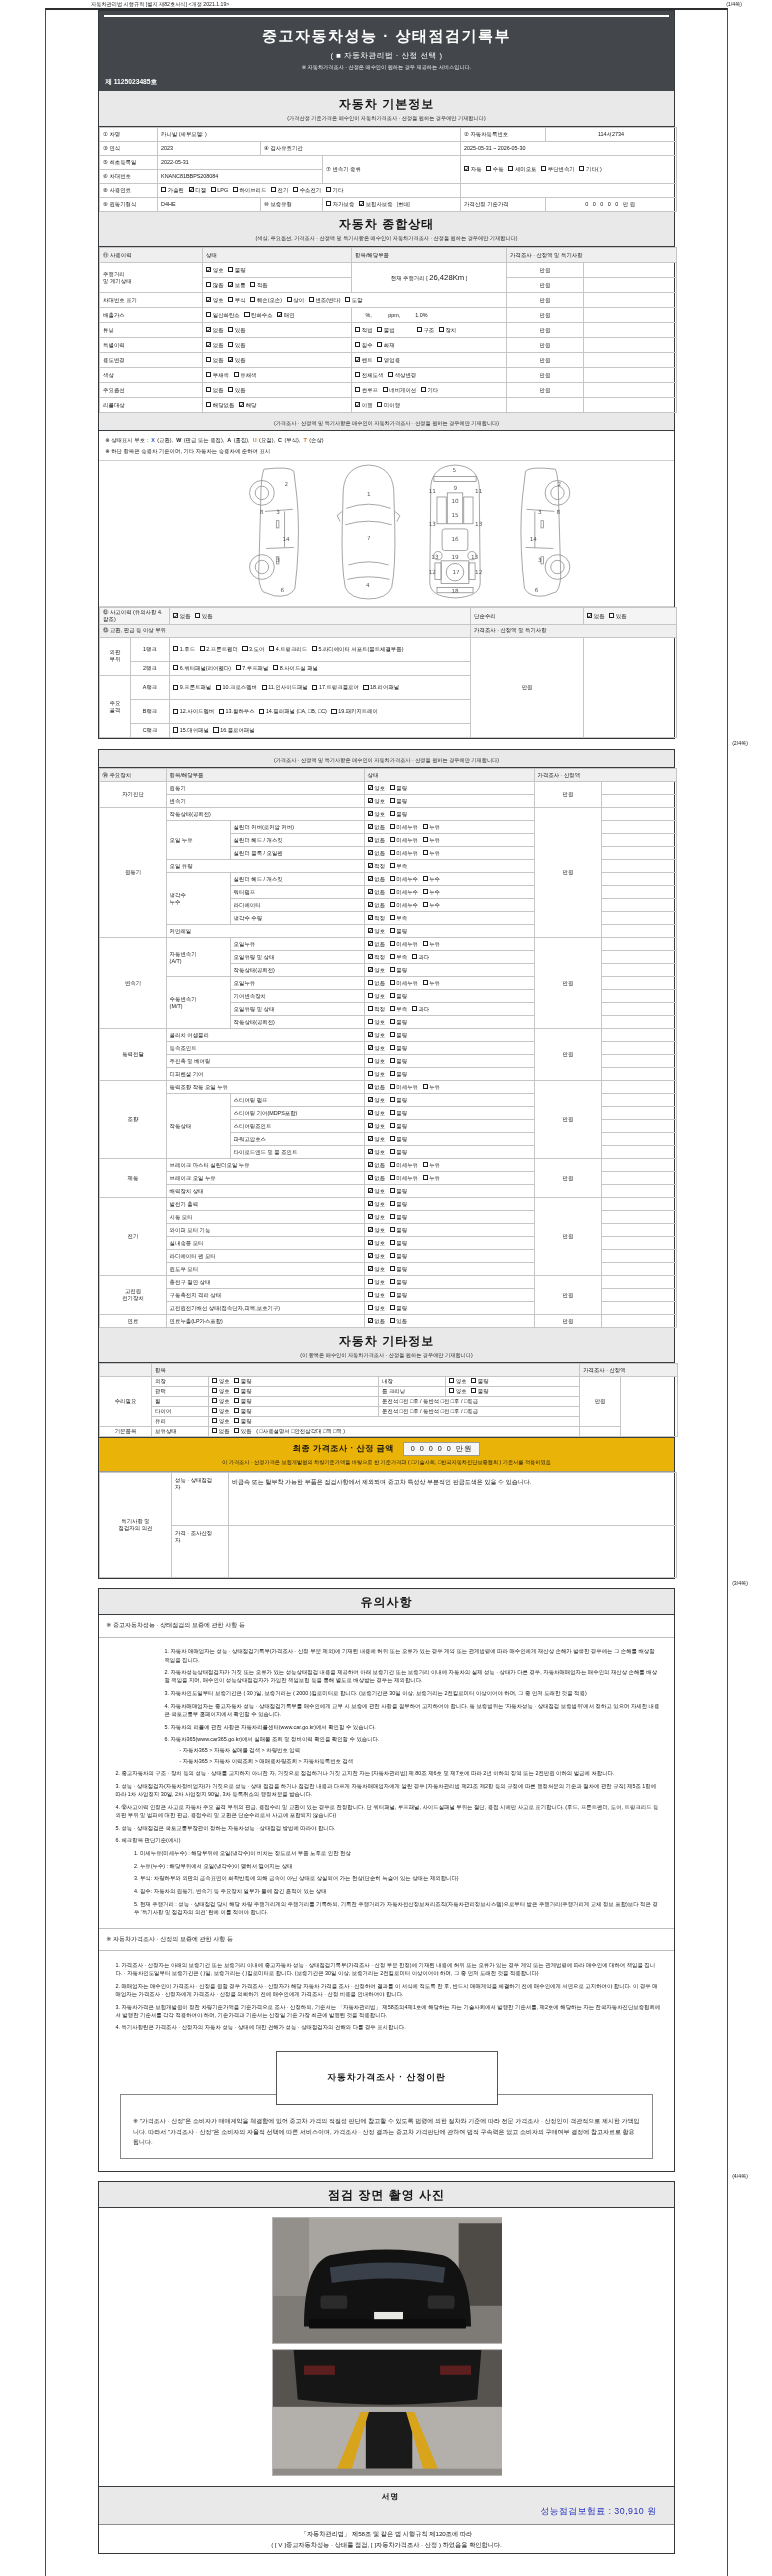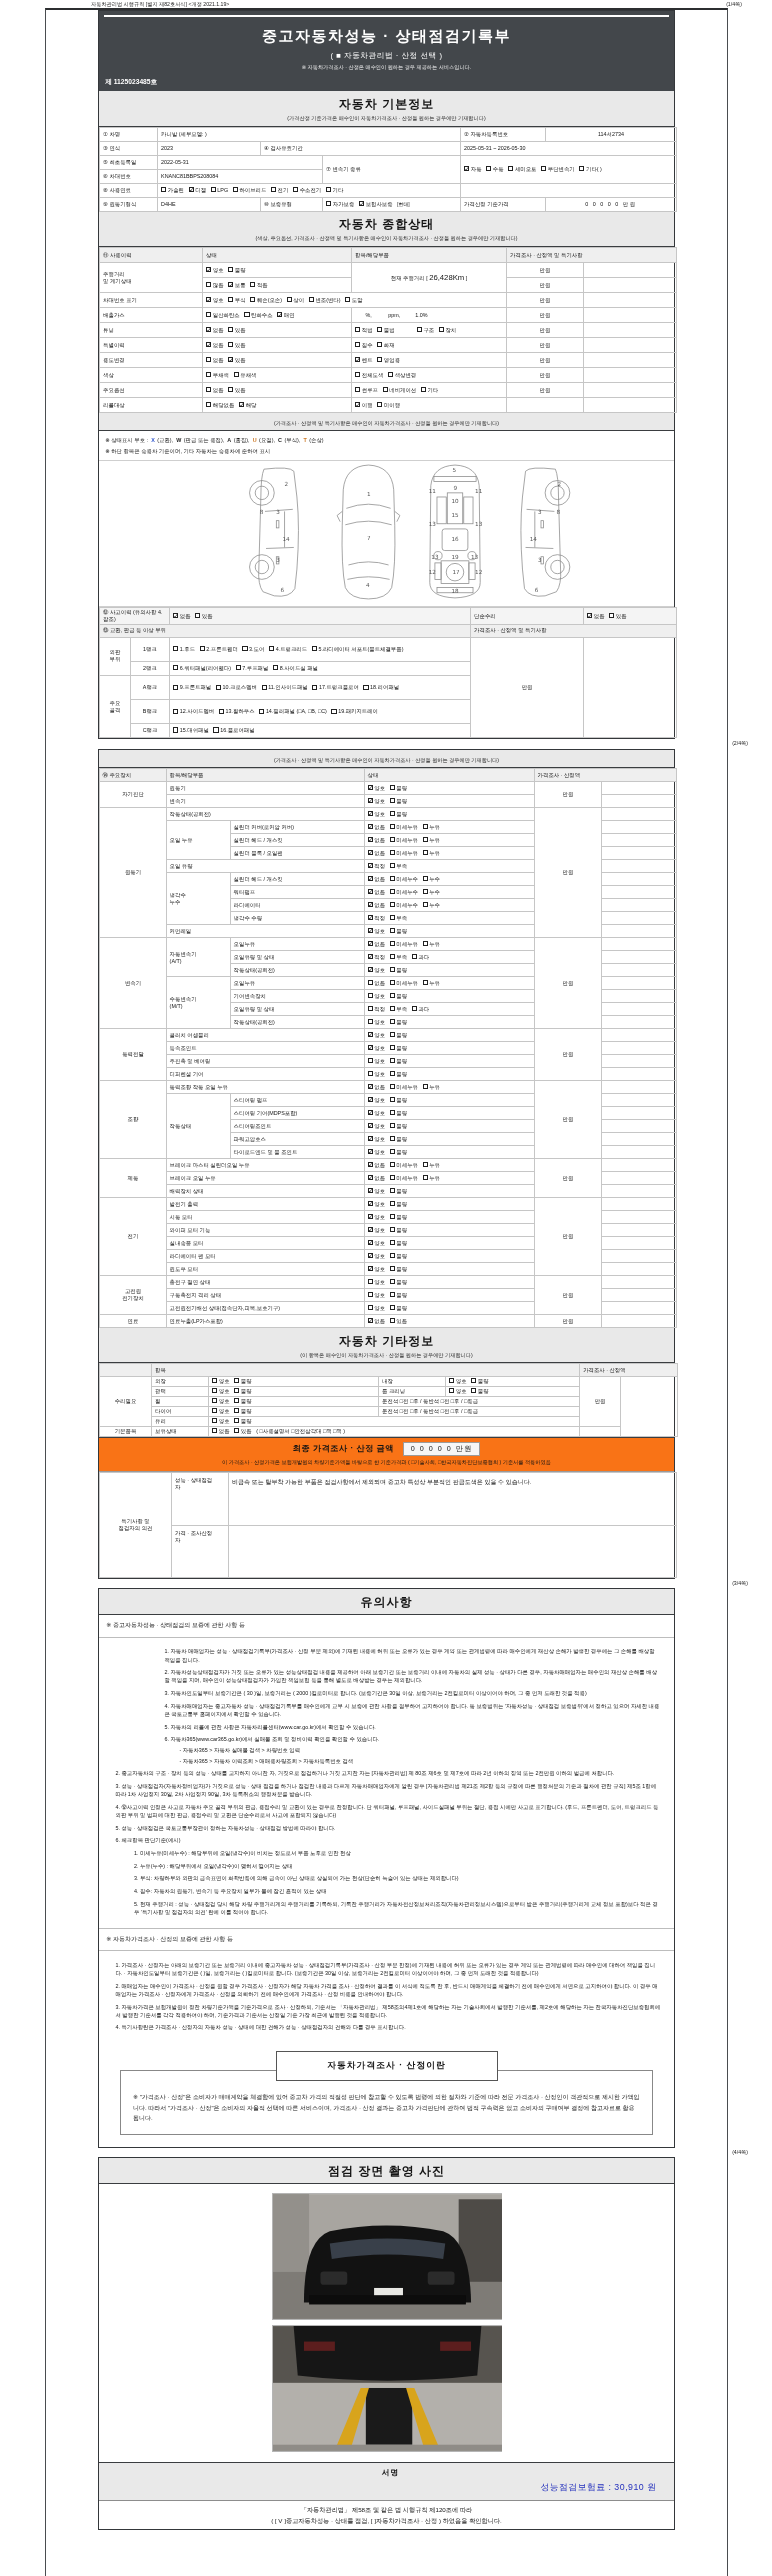--- a/index.html
+++ b/index.html
@@ -52,29 +52,29 @@
   svg text { font-family:"DejaVu Sans",sans-serif; }
   
   .notice-subject { border-bottom:0.5px solid #bdbdbd; padding:6.2px 7.2px; font-size:6px; }
   .notice-area { padding:5.2px 13.4px 7.2px; }
   .n-line { font-size:5.4px; line-height:1.5; margin:4.6px 0; }
   .n-ind { margin-left:52px; }
   .n-dash { margin-left:67px; margin-top:-2.1px; }
   .n-out { margin-left:3.1px; }
   .n-crit { margin-left:21.6px; }
   
-  .final { background:#f97316; border-top:1px solid #3a3d40; border-bottom:0.5px solid #9a9a9a; text-align:center; padding:4.1px 2.1px 4.6px; }
+  .final { background:#eab308; border-top:1px solid #3a3d40; border-bottom:0.5px solid #9a9a9a; text-align:center; padding:4.1px 2.1px 4.6px; }
   .final .fl { font-size:8.2px; font-weight:bold; letter-spacing:0.5px; }
   .final .fv { display:inline-block; border:0.5px solid #9b9b9b; background:#f6f6f6; font-size:7.2px;
                padding:1px 6.2px; margin-left:7.2px; letter-spacing:1.5px; }
   .final .fn { font-size:5.2px; margin-top:3.1px; }
   
   .defbox-wrap { padding:8.2px 20.6px 11.3px; }
   .defbox-title { width:222px; margin:0 auto; border:0.8px solid #555; text-align:center;
-                  font-size:8.8px; font-weight:bold; letter-spacing:1px; padding:8px 0; background:#fff; position:relative; z-index:2; }
+                  font-size:8.8px; font-weight:bold; letter-spacing:1px; padding:20px 0; background:#fff; position:relative; z-index:2; }
   .defbox { border:0.8px solid #888; margin-top:-11.3px; padding:20.6px 12.4px 10.3px; font-size:6px; line-height:1.8; }
   
   .photos { padding:8.2px 0 5.2px; text-align:center; }
   .photo { width:230px; margin:0 auto 5.2px; border:0.5px solid #b5b5b5; font-size:0; }
   
   .signband { background:#e9e9e9; border-top:1px solid #3a3d40; border-bottom:0.5px solid #8d8d8d; position:relative;
               height:39px; text-align:center;padding-left:8px; }
   .signband .sg { font-size:7.7px; font-weight:bold; padding-top:5.2px; letter-spacing:1px; }
   .signband .ins { position:absolute; right:17.5px; top:18.5px; font-size:8.8px; color:#2531bd; letter-spacing:0.5px; }
   .confirm { text-align:center; font-size:6.2px; line-height:1.7; padding:4.1px 0 3.1px; }

